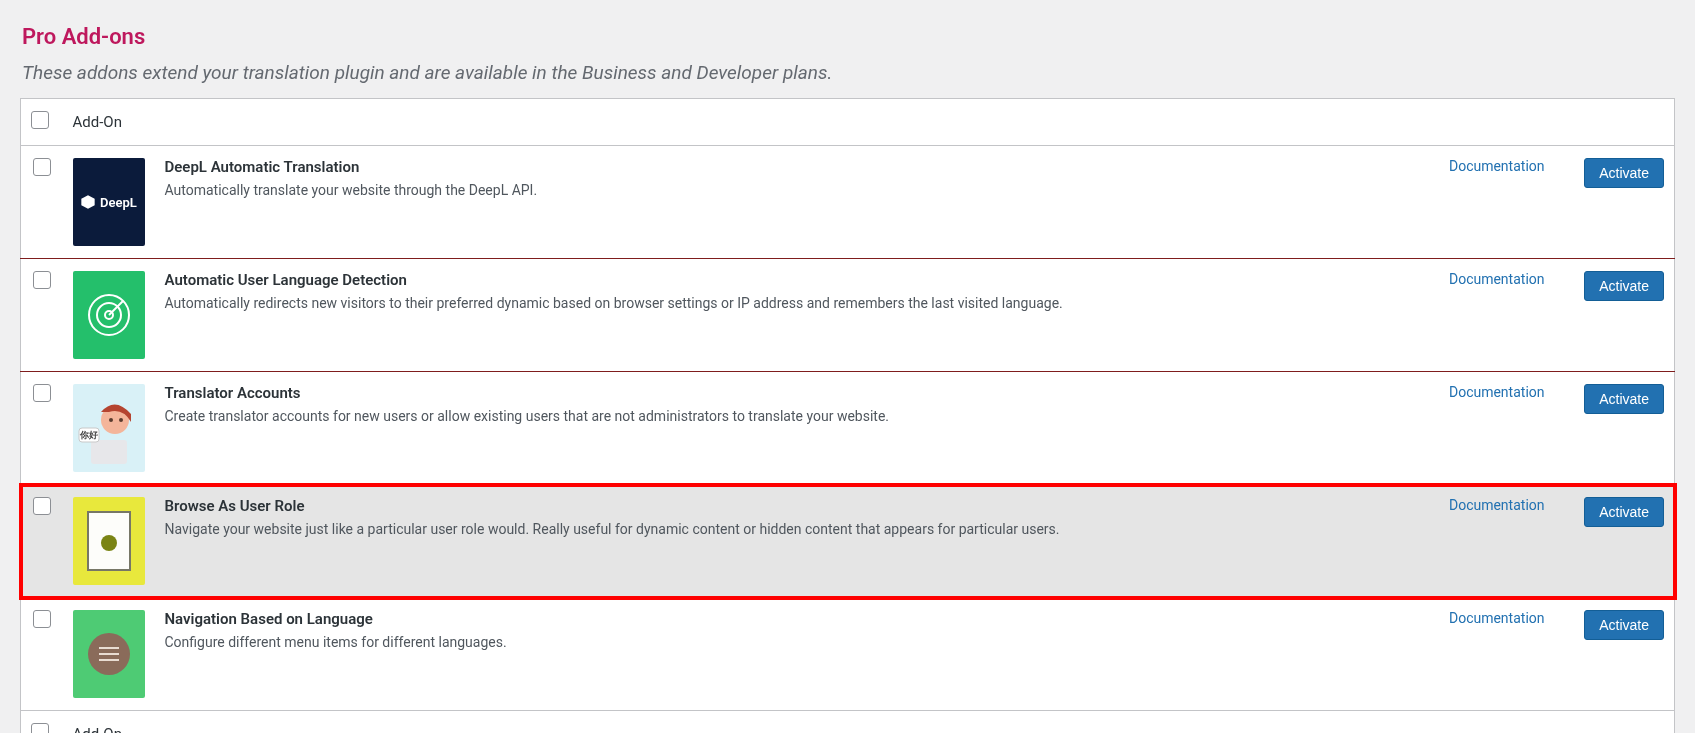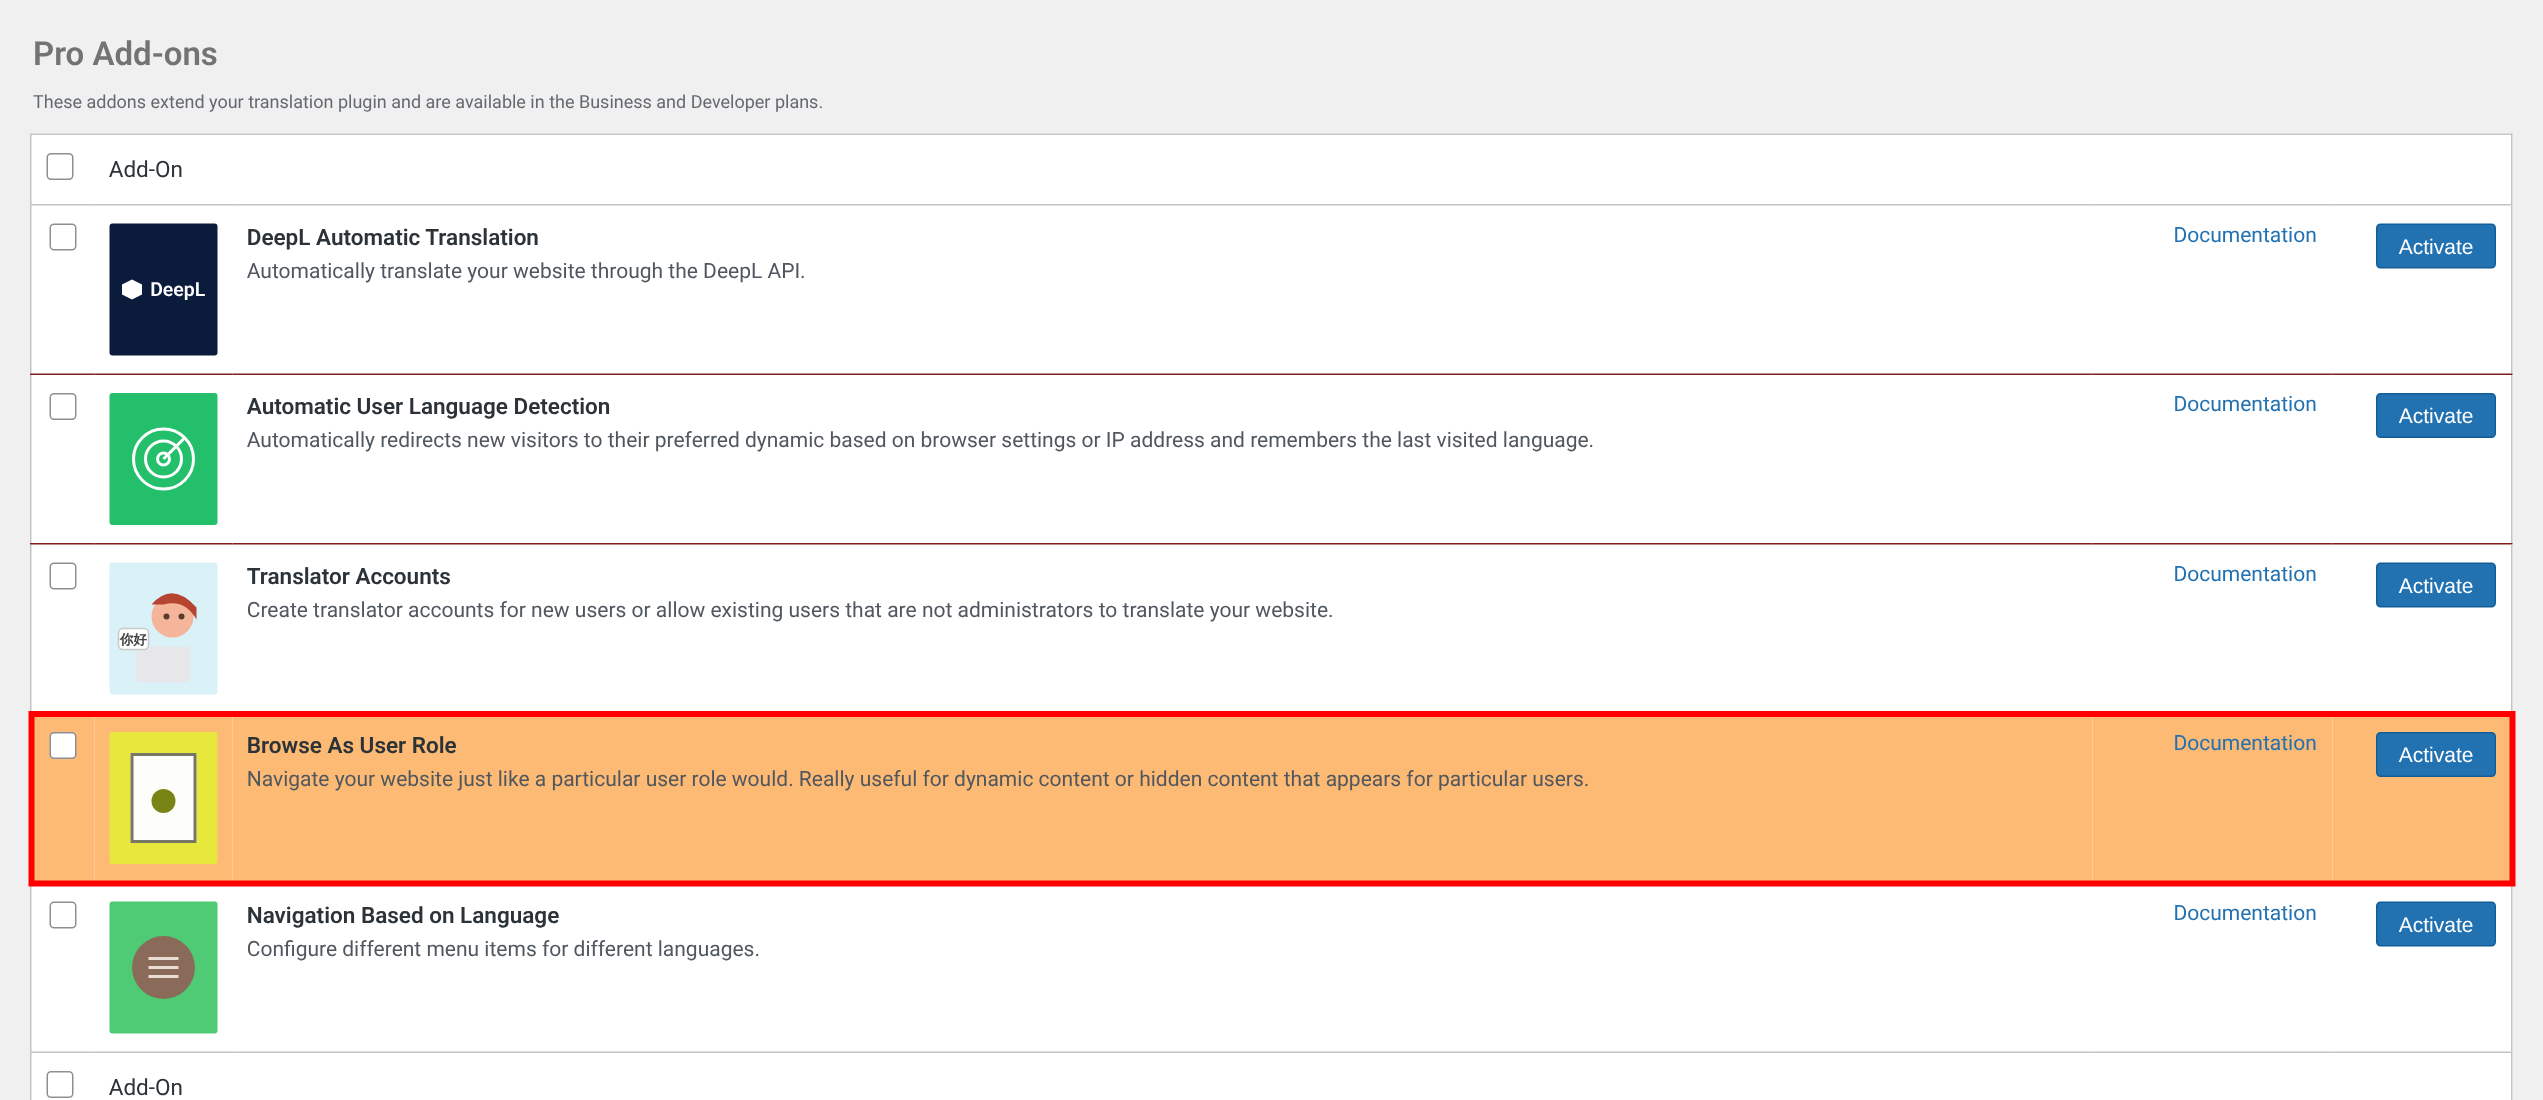--- a/index.html
+++ b/index.html
@@ -6,27 +6,28 @@
   body {
     font-family: -apple-system, BlinkMacSystemFont, "Segoe UI", Roboto, Helvetica, Arial, sans-serif;
     background: #f0f0f1;
     color: #3c434a;
     font-size: 14px;
     padding: 20px;
   }
   h2.page-title {
     font-size: 22px;
     font-weight: 600;
-    color: #737373;
+    color: #be185d;
     margin: 4px 0 12px 2px;
   }
   p.page-desc {
     color: #646970;
-    font-size: 12px;
+    font-size: 19px;
     margin: 0 0 14px 2px;
+    font-style: italic;
   }
   table.addons {
     width: 100%;
     border-collapse: collapse;
     background: #fff;
     border: 1px solid #c3c4c7;
   }
   table.addons thead th,
   table.addons tfoot th {
     text-align: left;
@@ -85,21 +86,21 @@
   input[type=checkbox] {
     width: 18px; height: 18px;
     border: 1px solid #8c8f94;
     border-radius: 3px;
     appearance: none;
     background: #fff;
     cursor: pointer;
   }
   tr.highlight td {
     outline: none;
-    background: #fdba74;
+    background: #e5e5e5;
   }
   tr.highlight {
     outline: 4px solid #f00;
     outline-offset: -2px;
   }
   
   .ic-deepl  { background:#0b1b3b; display:flex; align-items:center; justify-content:center; font-size:13px; font-weight:600; gap:4px;}
   .ic-radar  { background:#24bf6b; }
   .ic-radar svg { width:48px; height:48px; }
   .ic-trans  { background:#d9f1f7; }

